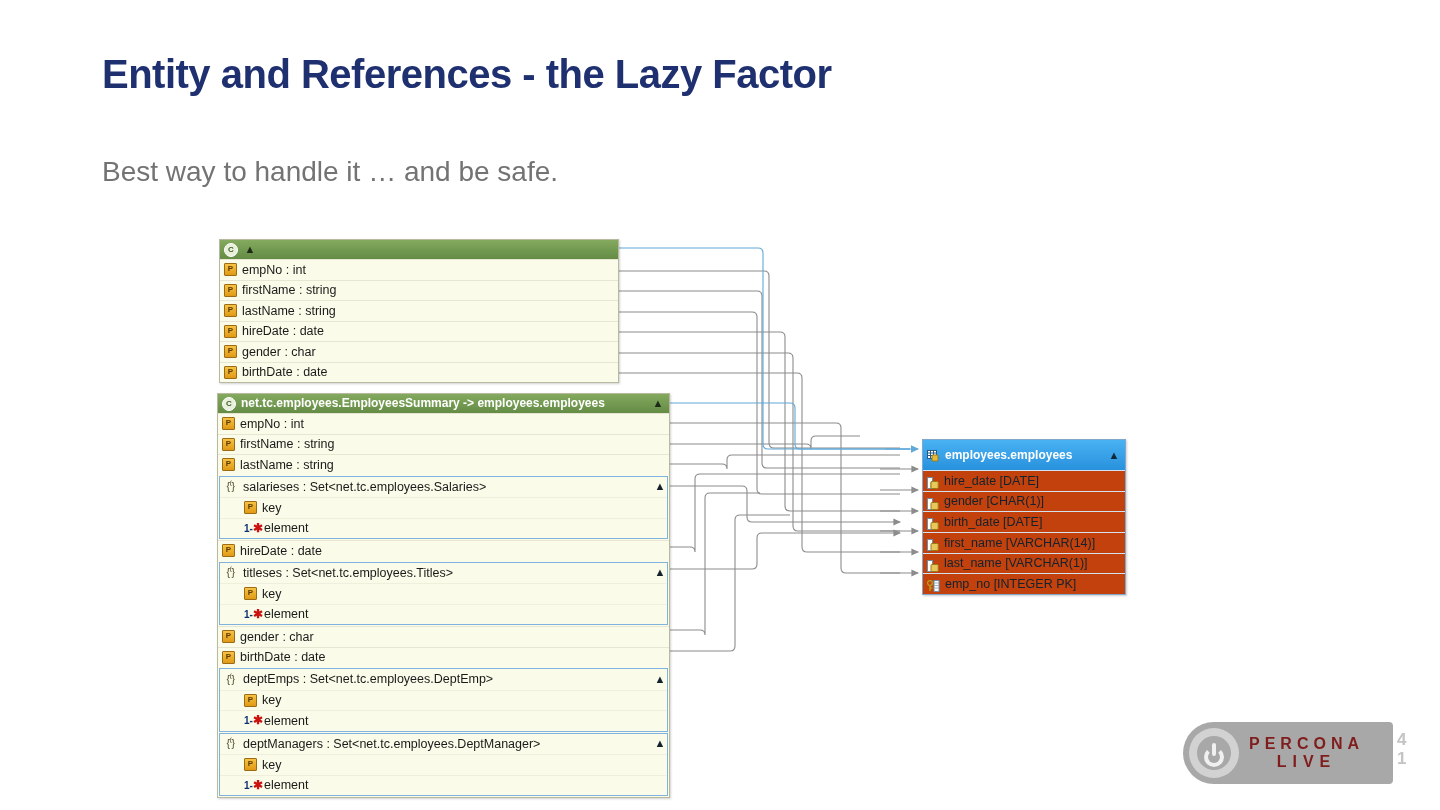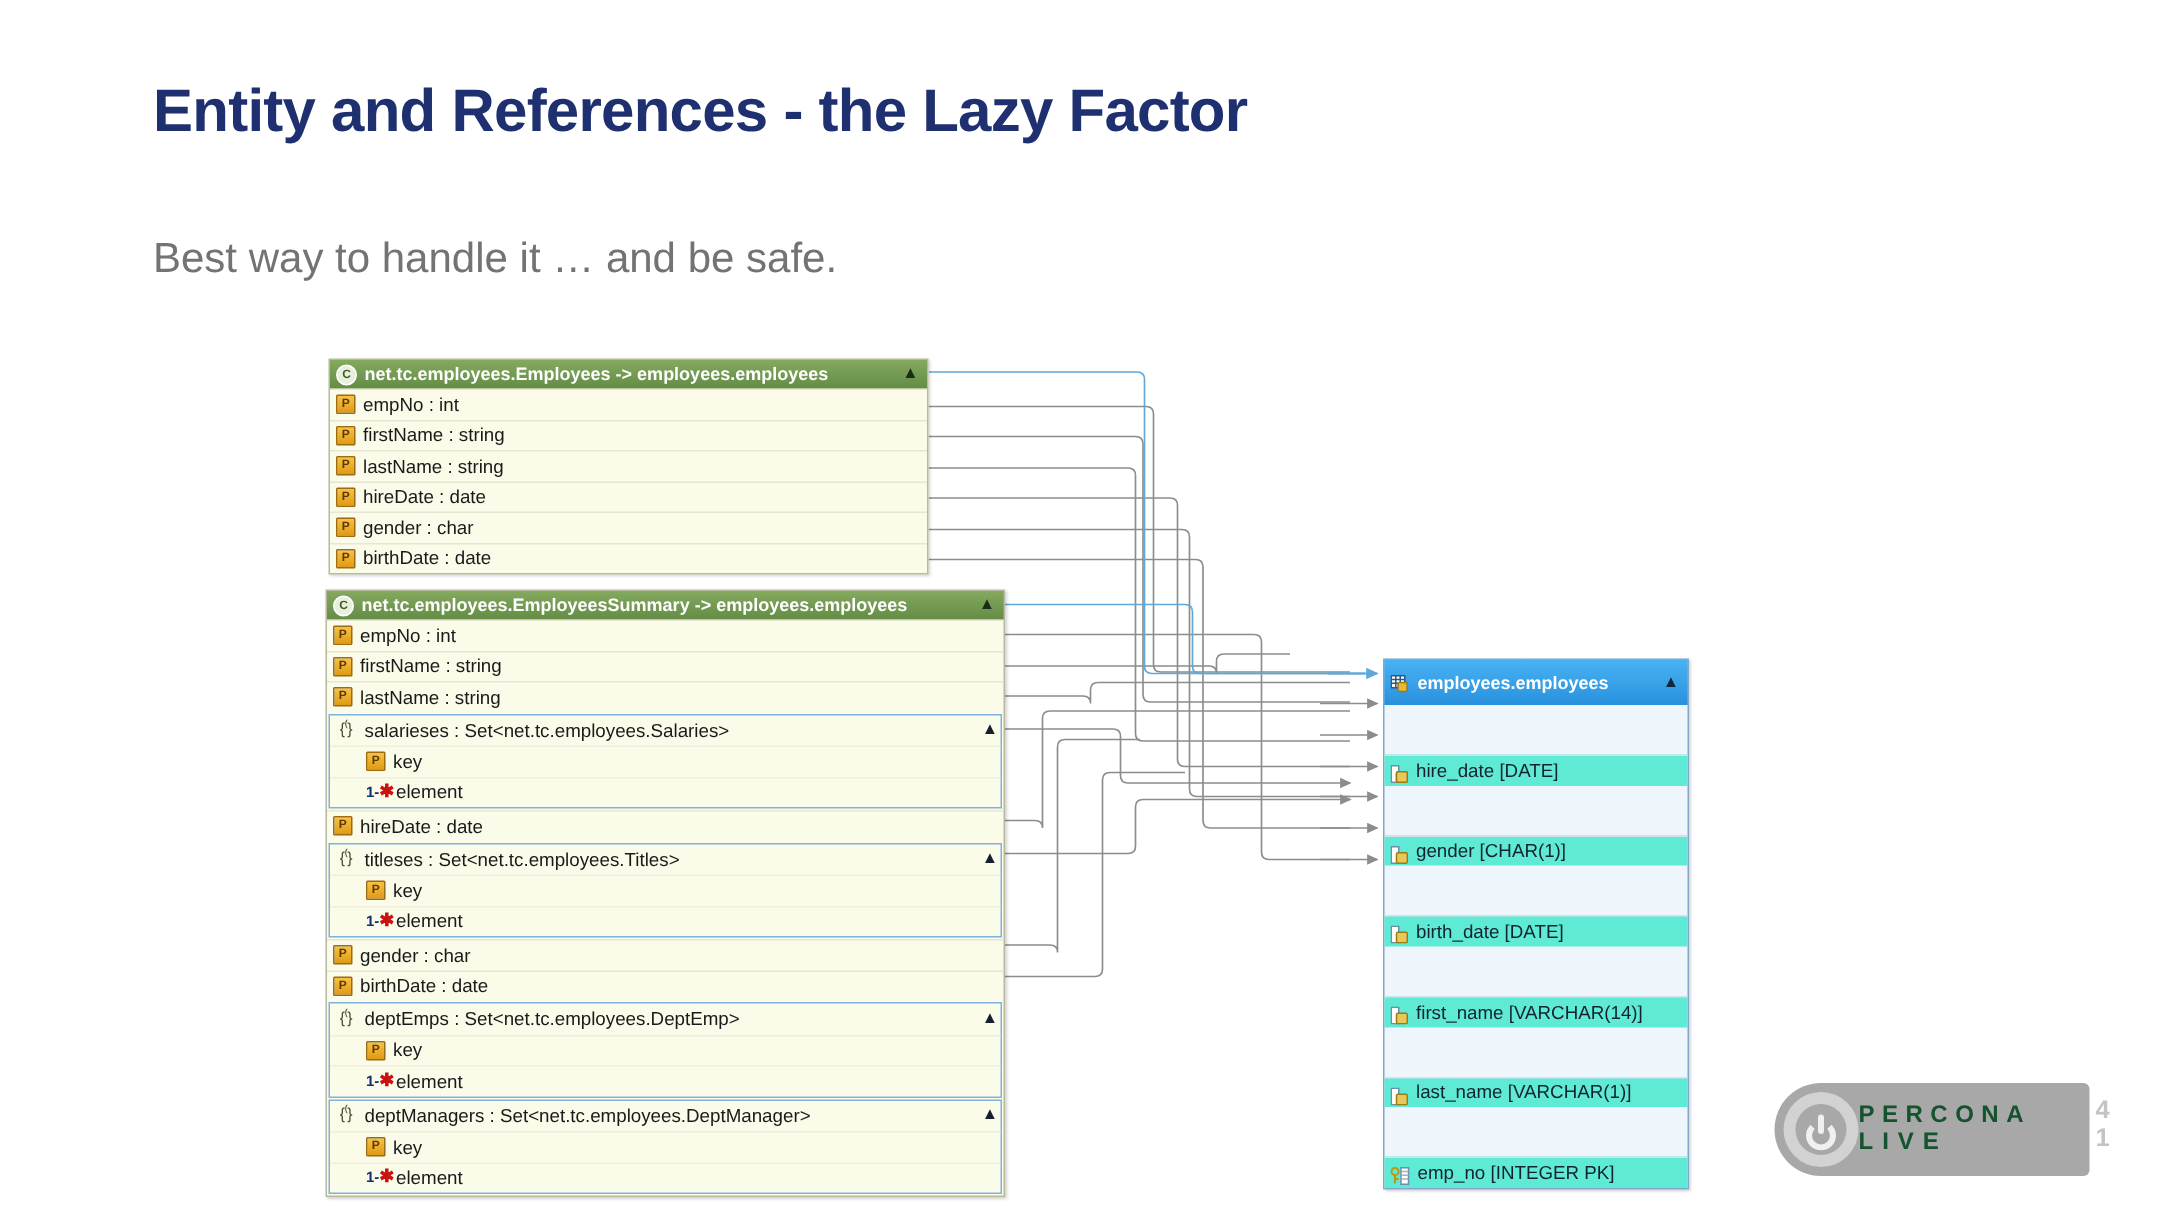--- a/index.html
+++ b/index.html
@@ -116,22 +116,21 @@
     display:flex;align-items:center;padding:0 4px;
     box-sizing:border-box;
   }
   .db-header .htitle{flex:1;white-space:nowrap;}
   .db-header .chev{color:#10283a;}
   .db-row{
     height:20.7px;line-height:20.7px;
     border-top:1px solid #d4e2ee;
     display:flex;align-items:center;padding-left:4px;
     white-space:nowrap;box-sizing:border-box;
-    background:#5eead4;
-    margin-top:33px;
+    background:#c2410c;
   }
   .ico-col{width:12px;height:12px;position:relative;}
   .ico-key{width:13px;height:12px;position:relative;}
 
   
   #footer-logo{
     position:absolute;left:1183px;top:722px;
     width:210px;height:62px;
     background:#a8a8a8;border-radius:31px 4px 4px 31px;
     display:flex;align-items:center;
@@ -150,21 +149,21 @@
     content:"";position:absolute;left:50%;top:7px;margin-left:-2px;
     width:4px;height:13px;background:#f0f0f0;border-radius:2px;
   }
   #logo-power .inner:after{
     content:"";position:absolute;left:7px;top:11px;
     width:20px;height:20px;border:4px solid #f0f0f0;
     border-radius:50%;border-top-color:transparent;
     box-sizing:border-box;
   }
   #logo-words{
-    color:#14532d;text-align:left;flex:0 0 auto;
+    margin-left:10px;color:#7f1d1d;text-align:center;flex:0 0 auto;
   }
   #logo-words .l1{font-size:16px;font-weight:bold;letter-spacing:5px;line-height:17px;}
   #logo-words .l2{font-size:16px;font-weight:bold;letter-spacing:6px;line-height:19px;}
   #page-num{
     position:absolute;left:1397px;top:730px;
     width:20px;color:#c4c4c4;font-size:17px;font-weight:bold;
     line-height:19px;text-align:left;
   }
 </style>
 </head>
@@ -222,21 +221,20 @@
       <path d="M880,573 H918" marker-end="url(#ah)"></path>
     </g>
     <g fill="none" stroke="#5fa8d8" stroke-width="1.2">
       <path d="M885,449 H918" marker-end="url(#ahb)"></path>
     </g>
   </svg>
 
   <div class="entity-box" style="left:219px;top:239px;width:400px;">
     <div class="entity-header">
       <span class="ico ico-class">C</span>
-      <span class="htitle">net.tc.employees.Employees -&gt; employees.employees</span>
       <span class="chev">▲<br></span>
     </div>
     <div class="prop-row">
       <span class="ico ico-prop">P</span>
       <span>empNo : int</span>
     </div>
     <div class="prop-row">
       <span class="ico ico-prop">P</span>
       <span>firstName : string</span>
     </div>

